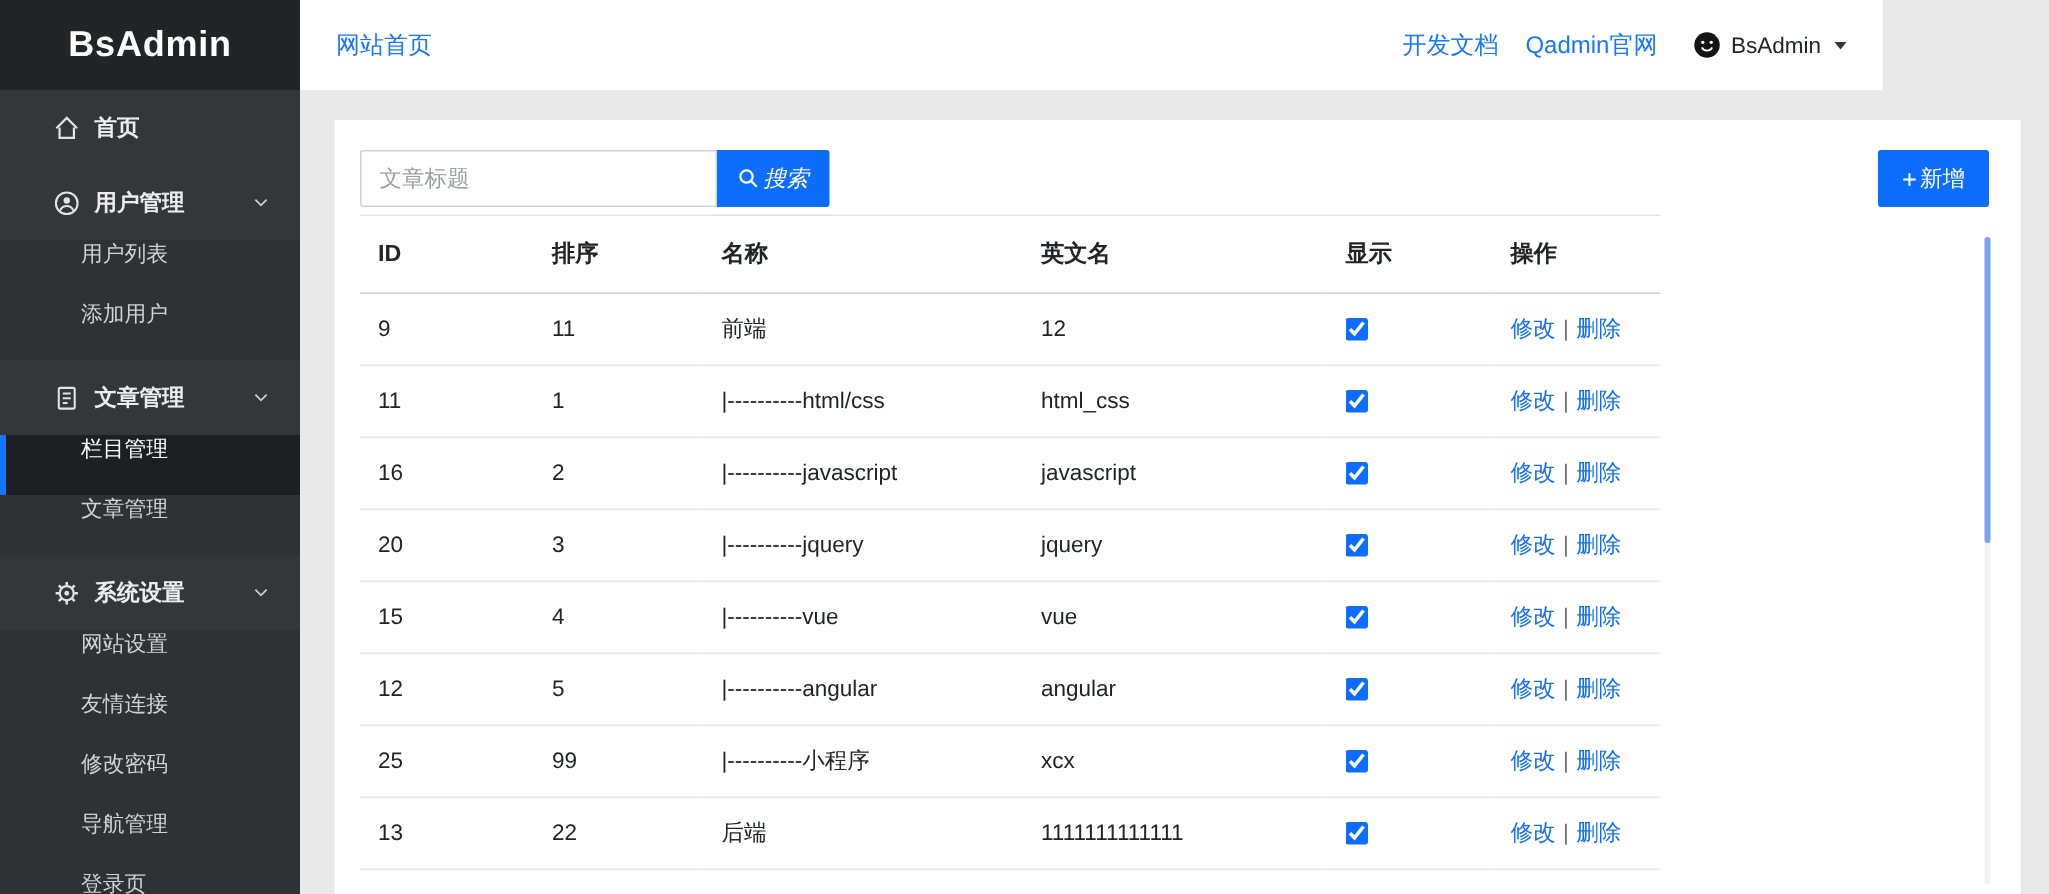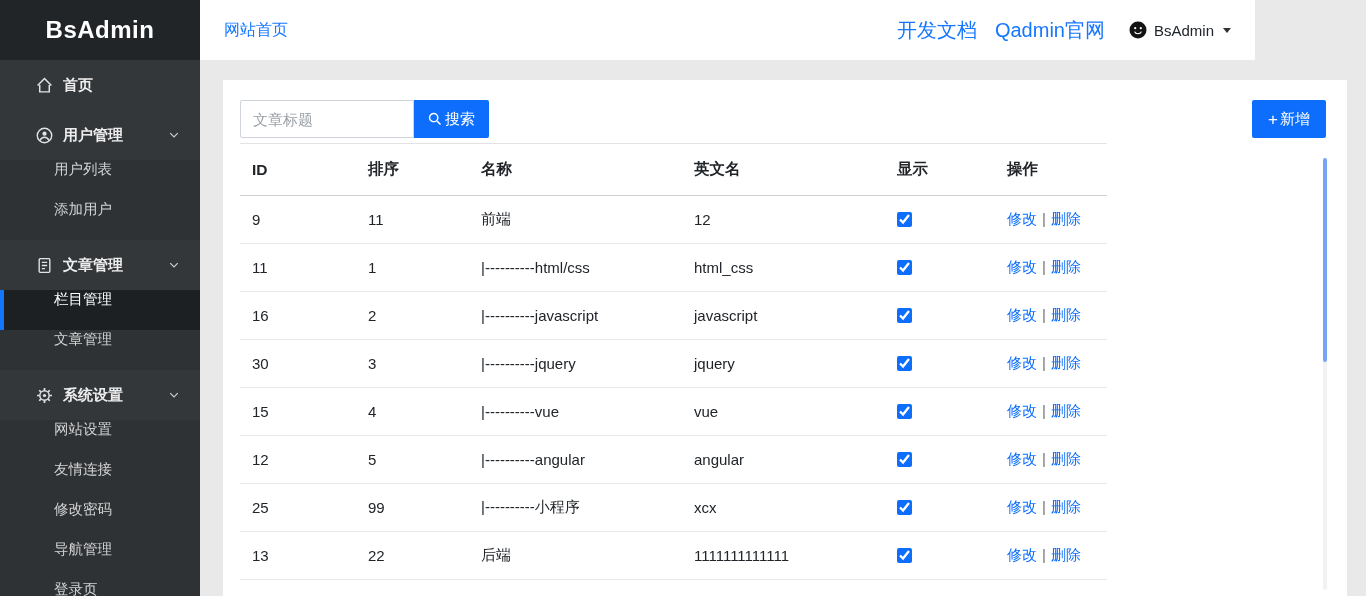--- a/index.html
+++ b/index.html
@@ -16,32 +16,32 @@
   .nav-item { height:50px; display:flex; align-items:center; padding:0 20px 0 36px; color:#ededed; font-size:15px; cursor:pointer;font-weight:bold; }
   .nav-item .ic { width:17px; height:17px; margin-right:10px; display:inline-flex; flex:none; }
   .nav-item .chev { margin-left:auto; display:inline-flex; }
   .sub-item { height:40px; display:flex; padding-left:54px; background:#2f3235; color:#d2d2d2; font-size:14.5px; cursor:pointer; }
   .sub-item.active { background:#1d2023; color:#fff; border-left:4px solid #1276ff; padding-left:50px; }
   
   .topbar { position:absolute; left:200px; top:0; width:1055px; height:60px; background:#fff; display:flex; align-items:center; padding:0 24px; z-index:4; }
   .topbar a { text-decoration:none; }
   .home-link { color:#1677ff; font-size:16px; }
   .topbar-right { margin-left:auto; display:flex; align-items:center; gap:18px; }
-  .top-link { color:#1677ff; font-size:20px; cursor:pointer; }
+  .top-link { color:#1677ff; font-size:16px; cursor:pointer; }
   .user-box { display:flex; align-items:center; gap:7px; margin-left:6px; cursor:pointer; }
   .user-name { font-size:15px; color:#212529; }
   .caret { width:0; height:0; border-left:4px solid transparent; border-right:4px solid transparent; border-top:5px solid #333; margin-left:2px; }
   
   .card { position:absolute; left:223px; top:80px; width:1124px; height:560px; background:#fff; padding:20px 17px; z-index:3; }
   .search-row { position:relative; height:38px; }
   .input-group { display:flex; }
-  .search-input { width:174px; height:38px; border:1px solid #ced4da; border-radius:2px 0 0 2px; padding:0 12px; font-size:15px; color:#212529; outline:none; font-family:"Liberation Sans", sans-serif; }
+  .search-input { width:238px; height:38px; border:1px solid #ced4da; border-radius:2px 0 0 2px; padding:0 12px; font-size:15px; color:#212529; outline:none; font-family:"Liberation Sans", sans-serif; }
   .search-input::placeholder { color:#9aa0a6; }
   .btn { border:none; background:#0d6efd; color:#fff; font-size:15px; display:flex; align-items:center; justify-content:center; cursor:pointer; font-family:"Liberation Sans", sans-serif; }
-  .btn-search { width:75px; height:38px; border-radius:0 2px 2px 0; gap:3px; }
+  .btn-search { width:75px; height:38px; border-radius:0 2px 2px 0; gap:3px;font-style:italic; }
   .btn-add { position:absolute; right:4px; top:0; width:74px; height:38px; border-radius:2px; }
   .btn-add .plus { font-size:17px; margin-right:2px; line-height:1; }
   
   table { margin-top:5px; width:867px; border-collapse:collapse; table-layout:fixed; }
   col.c1{width:116px} col.c2{width:113px} col.c3{width:213px} col.c4{width:203px} col.c5{width:110px} col.c6{width:112px}
   th { text-align:left; font-size:15.5px; font-weight:bold; color:#212529; padding:15px 12px; border-top:1px solid #e3e3e3; border-bottom:1px solid #cfcfcf; }
   td { font-size:15px; color:#212529; padding:14px 12px; border-bottom:1px solid #e9e9e9; }
   td input[type=checkbox] { width:15px; height:15px; accent-color:#0d6efd; margin:0; display:block; cursor:pointer; }
   td a { color:#0d6efd; text-decoration:none; cursor:pointer; }
   .sep { color:#6c757d; margin:0 5px; }
@@ -226,21 +226,21 @@
         <td>16</td>
         <td>2</td>
         <td>|----------javascript</td>
         <td>javascript</td>
         <td>
             <input type="checkbox" checked="" style="">
           </td>
         <td><a>修改</a><span class="sep">|</span><a>删除</a></td>
       </tr>
       <tr>
-        <td>30</td>
+        <td>20</td>
         <td>3</td>
         <td>|----------jquery</td>
         <td>jquery</td>
         <td>
             <input type="checkbox" checked="" style="">
           </td>
         <td><a>修改</a><span class="sep">|</span><a>删除</a></td>
       </tr>
       <tr>
         <td>15</td>

